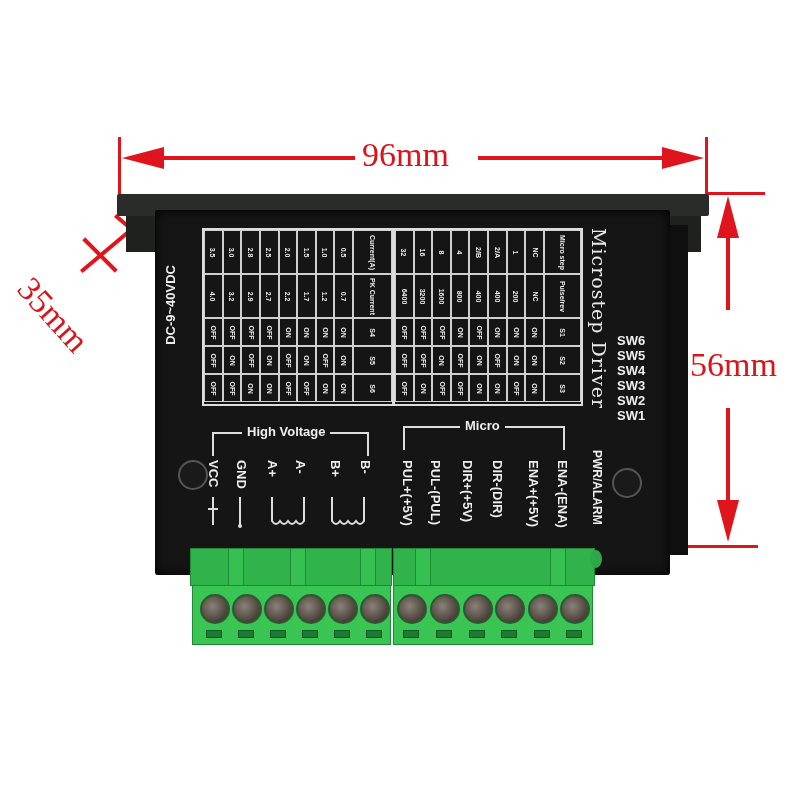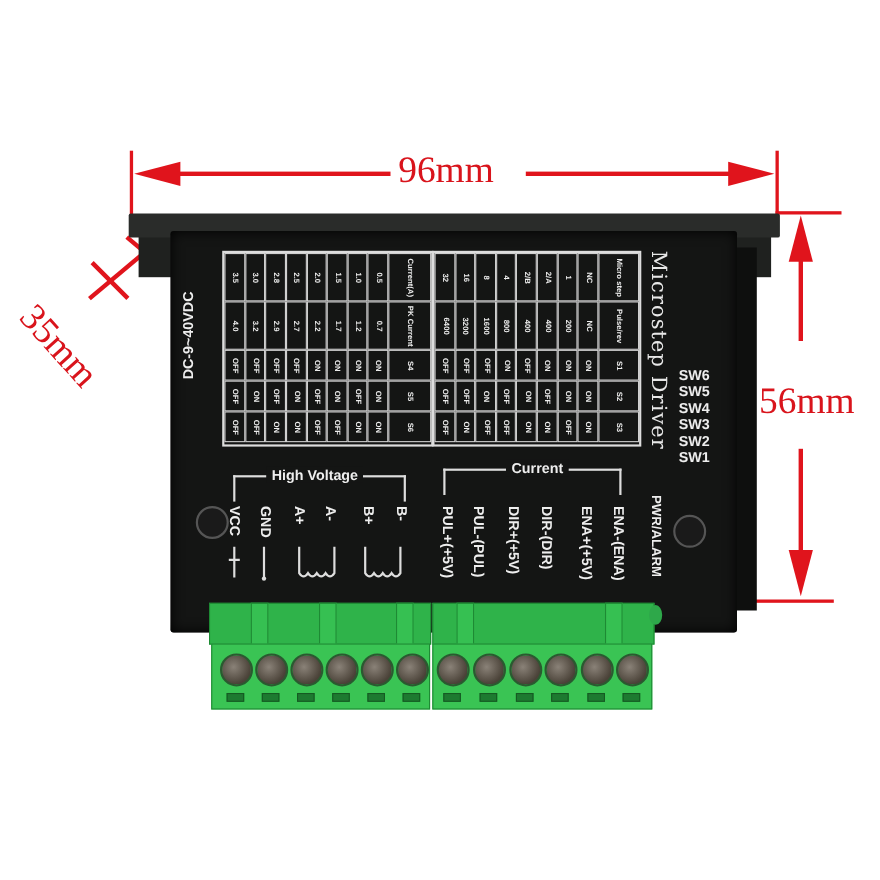--- a/index.html
+++ b/index.html
@@ -378,21 +378,21 @@
 <svg class="abs" style="left:200px;top:495px;" width="170" height="40">
   <line x1="13" y1="2" x2="13" y2="30" stroke="#ddd" stroke-width="2"></line>
   <line x1="8" y1="14" x2="18" y2="14" stroke="#ddd" stroke-width="2"></line>
   <line x1="40" y1="2" x2="40" y2="30" stroke="#ddd" stroke-width="2"></line>
   <circle cx="40" cy="31" r="2" fill="#ddd"></circle>
   <path d="M72 2 V26 q4 6 8 0 q4 6 8 0 q4 6 8 0 q4 6 8 0 V2" stroke="#ddd" stroke-width="2" fill="none"></path>
   <path d="M135 2 V26 q4 6 8 0 q4 6 8 0 q4 6 8 0 q4 6 8 0 V2" stroke="#ddd" stroke-width="2" fill="none" transform="translate(-3,0)"></path>
 </svg>
 
 <div class="bracket" style="left:403px;top:426px;width:158px;height:22px;"></div>
-<div class="grp-label" style="left:460px;top:418px;">Current</div>
+<div class="grp-label" style="left:460px;top:418px;">Micro</div>
 <div class="vtext" style="left:400px;top:460px;font-size:13px;">PUL+(+5V)</div>
 <div class="vtext" style="left:428px;top:460px;font-size:13px;">PUL-(PUL)</div>
 <div class="vtext" style="left:460px;top:460px;font-size:13px;">DIR+(+5V)</div>
 <div class="vtext" style="left:490px;top:460px;font-size:13px;">DIR-(DIR)</div>
 <div class="vtext" style="left:526px;top:460px;font-size:13px;">ENA+(+5V)</div>
 <div class="vtext" style="left:555px;top:460px;font-size:13px;">ENA-(ENA)</div>
 <div class="vtext" style="left:590px;top:450px;font-size:12px;">PWR/ALARM</div>
 
 <div class="terminal" style="left:190px;top:548px;width:200px;height:36px;"></div>
 <div class="terminal" style="left:393px;top:548px;width:200px;height:36px;"></div>

